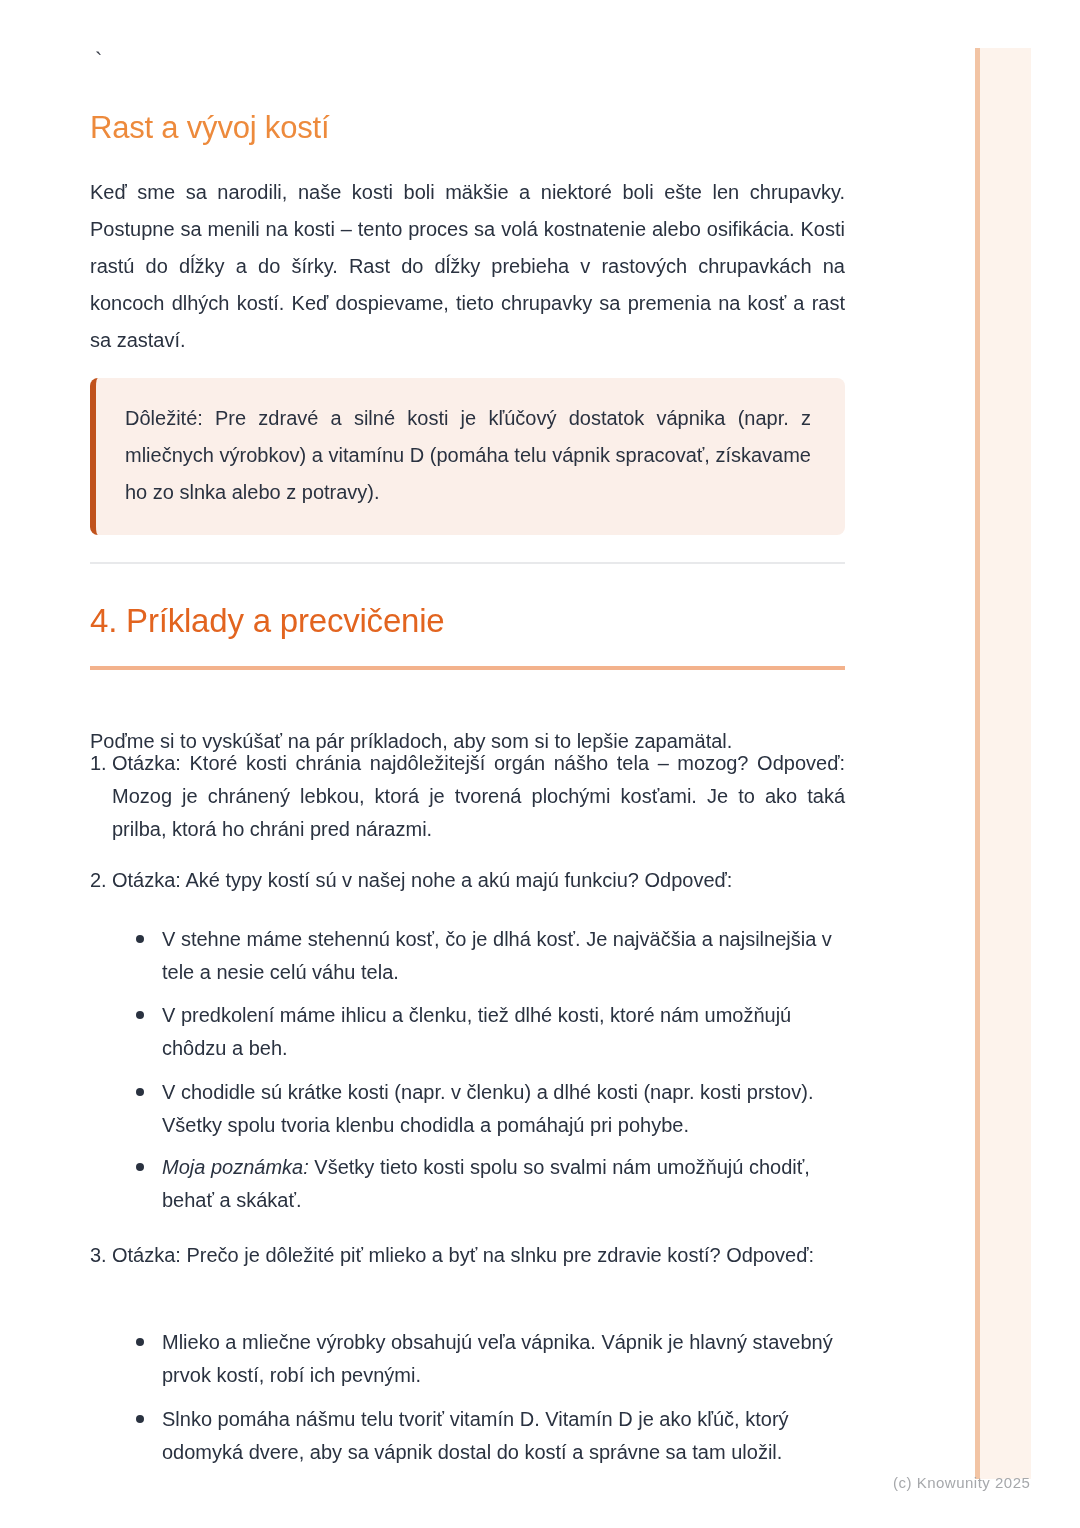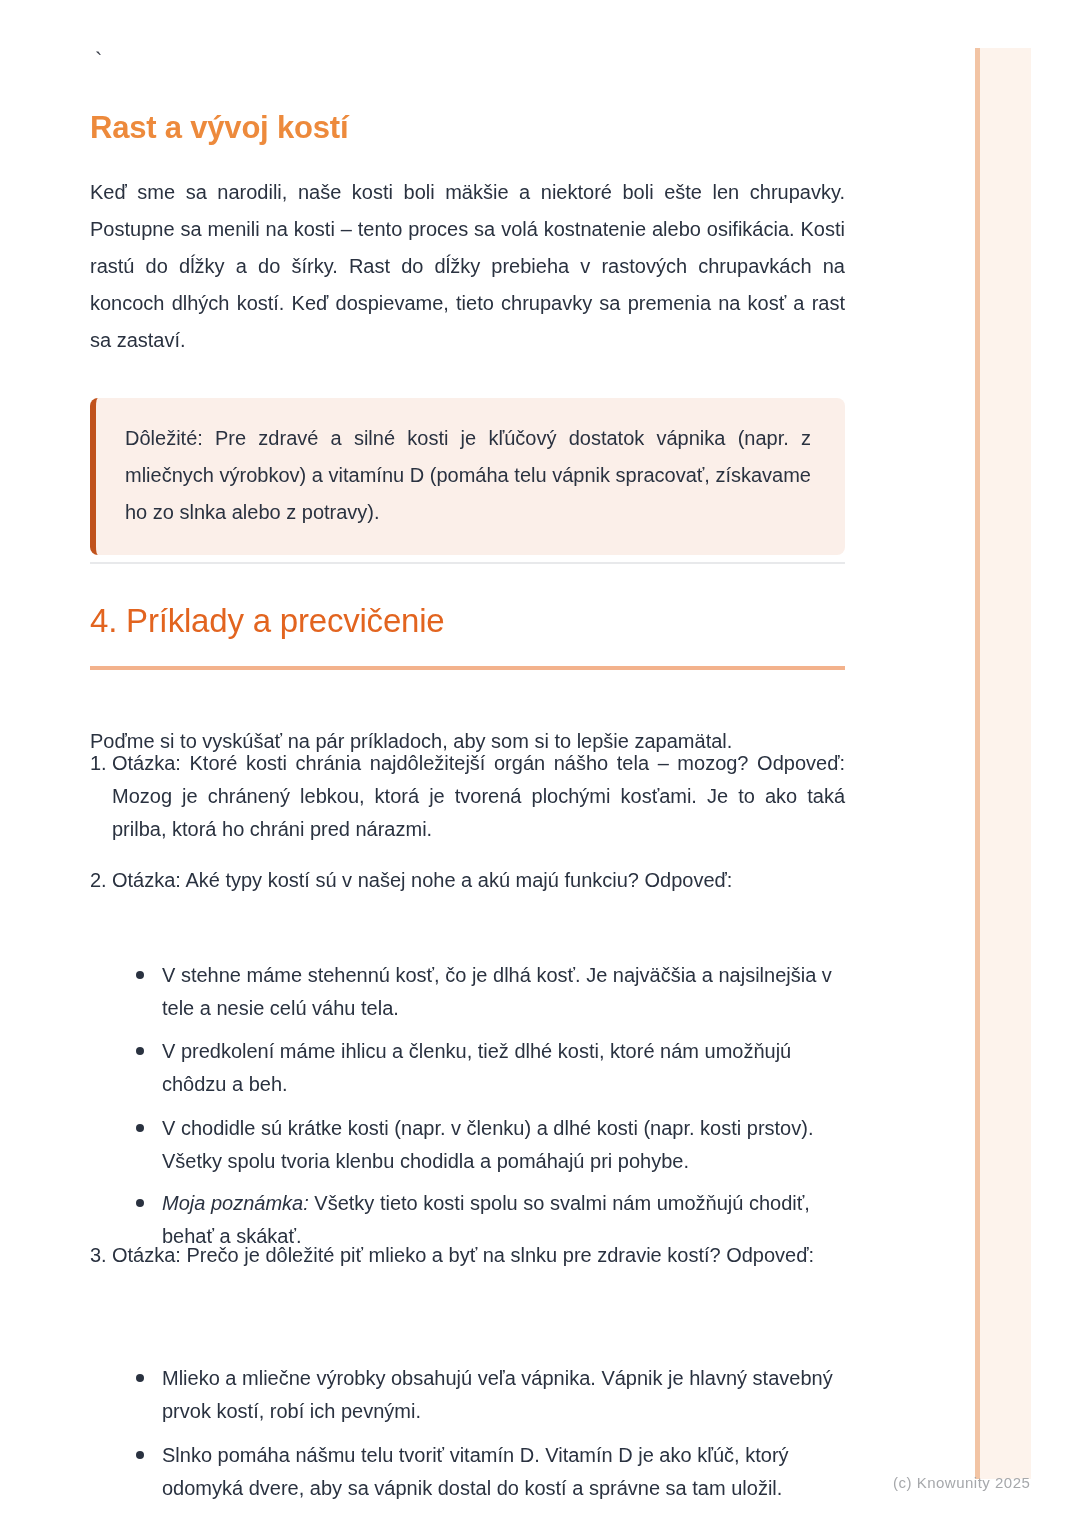--- a/index.html
+++ b/index.html
@@ -24,29 +24,29 @@
     overflow:hidden;
   }
   .content{position:absolute;left:90px;top:0;width:755px;}
   .abs{position:absolute;left:0;width:755px;}
   .stray{
     position:absolute;left:95px;top:48px;
     font-size:22px;color:#3a3f4a;
   }
   .h2{
     top:110px;
-    font-size:31px;font-weight:700;color:var(--c-h2);
+    font-size:31px;font-weight:400;color:var(--c-h2);
     letter-spacing:-0.2px;
   }
   .para{
     font-size:20px;line-height:37px;text-align:justify;
   }
   .p1{top:174px;}
   .callout{
-    top:398px;
+    top:378px;
     background:var(--c-callout-bg);
     border-left:6px solid var(--c-callout-border);
     border-radius:8px;
     padding:22px 34px 24px 29px;
   }
   .callout .para{text-align:justify;}
   .divider{
     top:562px;height:2px;background:var(--c-divider);
   }
   .h1{
@@ -67,21 +67,21 @@
   }
   .qitem .num{
     flex:0 0 22px;text-align:left;
   }
   .qitem .qtext{
     flex:1;text-align:justify;
   }
   .bullet{
     display:flex;align-items:flex-start;
     padding-left:46px;
-    font-size:20px;line-height:33px;margin-top:36px;
+    font-size:20px;line-height:33px;
   }
   .bullet .dot{
     flex:0 0 8px;width:8px;height:8px;border-radius:50%;
     background:var(--c-text);
     margin-top:12px;margin-right:18px;
   }
   .bullet .btext{flex:1;text-align:left;}
   .b{font-weight:400;}
   .i{font-style:italic;}
   .sidebar{

